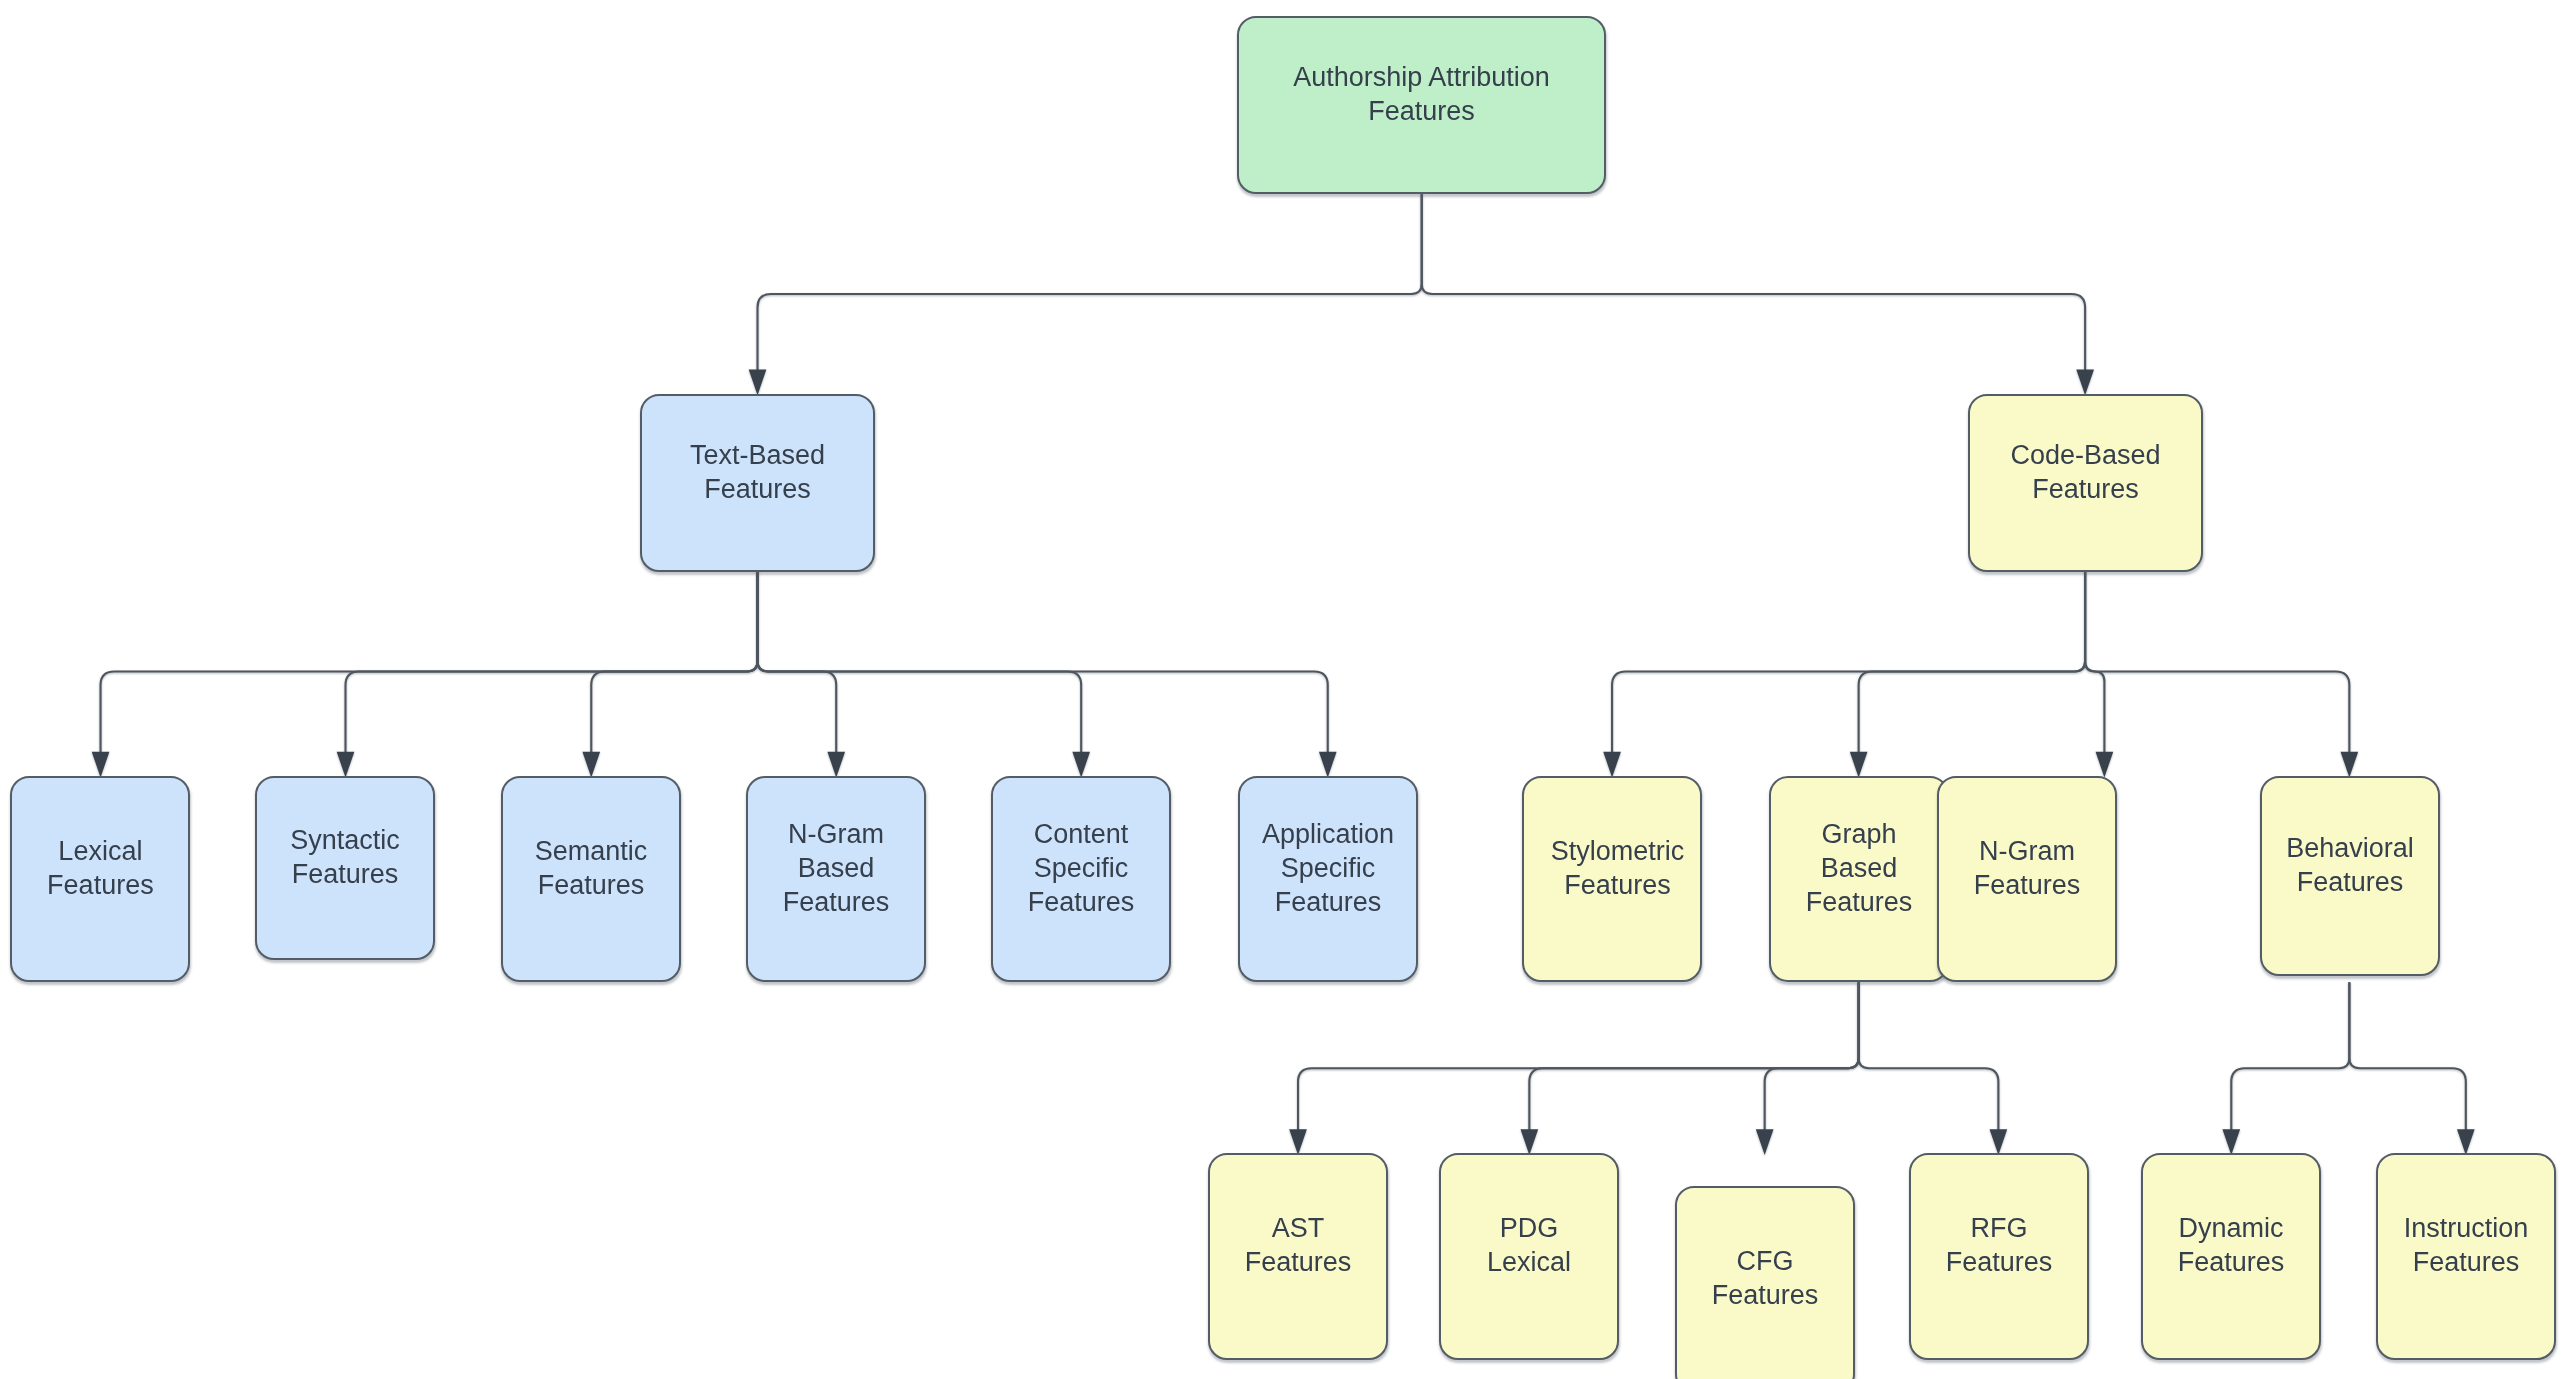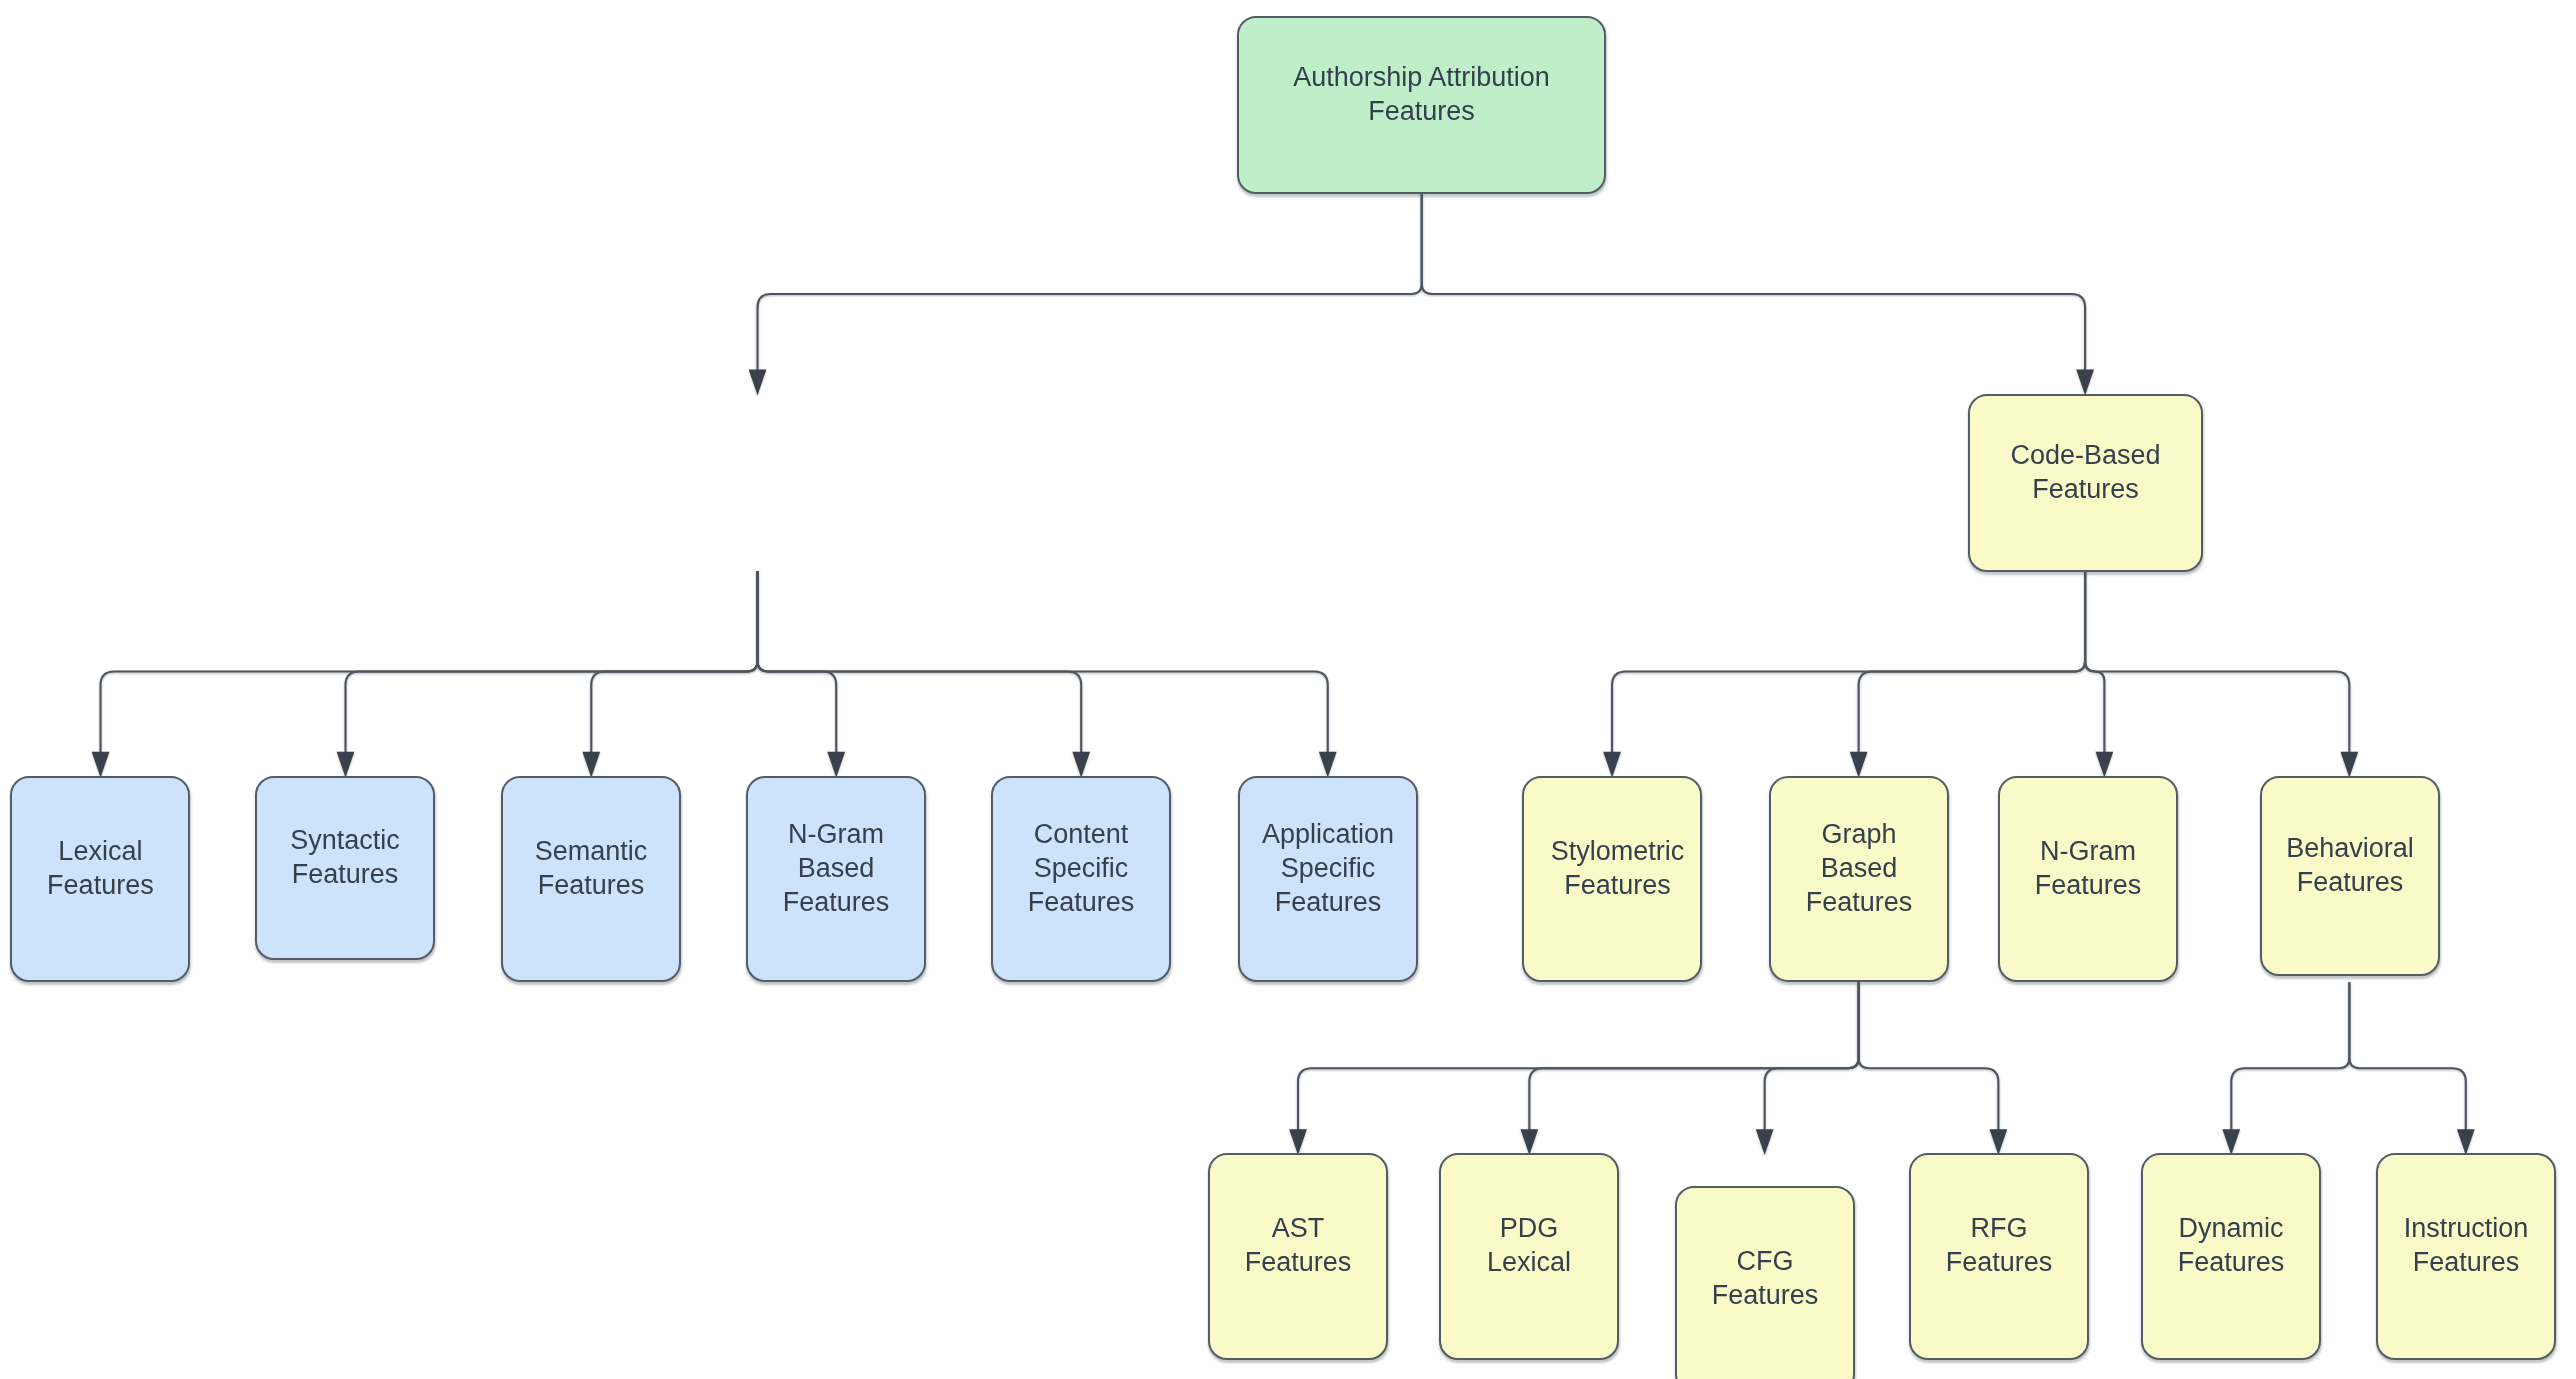--- a/index.html
+++ b/index.html
@@ -89,30 +89,31 @@
       <polygon points="2186,1406 2208,1406 2197,1438" class="arrow-head"></polygon>
       <path d="M 2314 1223 L 2314 1317 Q 2314 1330 2327 1330 L 2471 1330 Q 2488 1330 2488 1347 L 2488 1410" class="edge-path"></path>
       <polygon points="2477,1406 2499,1406 2488,1438" class="arrow-head"></polygon>
       <path d="M 2925 1223 L 2925 1317 Q 2925 1330 2912 1330 L 2795 1330 Q 2778 1330 2778 1347 L 2778 1410" class="edge-path"></path>
       <polygon points="2767,1406 2789,1406 2778,1438" class="arrow-head"></polygon>
       <path d="M 2925 1223 L 2925 1317 Q 2925 1330 2938 1330 L 3053 1330 Q 3070 1330 3070 1347 L 3070 1410" class="edge-path"></path>
       <polygon points="3059,1406 3081,1406 3070,1438" class="arrow-head"></polygon>
     </svg>
 
 <div class="node green" style="left: 1237px; top: 16px; width: 369px; height: 178px;">Authorship Attribution Features</div>
+    <div class="node blue" style="left: 640px; top: 394px; width: 235px; height: 178px;">Text-Based Features</div>
     <div class="node yellow" style="left: 1968px; top: 394px; width: 235px; height: 178px;">Code-Based Features</div>
     <div class="node blue" style="left: 10.4px; top: 776px; width: 180px; height: 206px;">Lexical Features</div>
     <div class="node blue" style="left: 255px; top: 776px; width: 180px; height: 184px;">Syntactic Features</div>
     <div class="node blue" style="left: 501px; top: 776px; width: 180px; height: 206px;">Semantic Features</div>
     <div class="node blue" style="left: 746px; top: 776px; width: 180px; height: 206px;">N-Gram Based Features</div>
     <div class="node blue" style="left: 991px; top: 776px; width: 180px; height: 206px;">Content Specific Features</div>
     <div class="node blue" style="left: 1238px; top: 776px; width: 180px; height: 206px;">Application Specific Features</div>
     <div class="node yellow" style="left: 1522px; top: 776px; width: 180px; height: 206px; padding-left: 24px;">Stylometric Features</div>
     <div class="node yellow" style="left: 1769px; top: 776px; width: 180px; height: 206px;">Graph Based Features</div>
-    <div class="node yellow" style="left: 1998px; top: 776px; width: 180px; height: 206px;">N-Gram Features</div>
+    <div class="node yellow" style="left: 1937px; top: 776px; width: 180px; height: 206px;">N-Gram Features</div>
     <div class="node yellow" style="left: 2260px; top: 776px; width: 180px; height: 200px;">Behavioral Features</div>
     <div class="node yellow" style="left: 1208px; top: 1153px; width: 180px; height: 207px;">AST Features</div>
     <div class="node yellow" style="left: 1439px; top: 1153px; width: 180px; height: 207px;">PDG Lexical</div>
     <div class="node yellow" style="left: 1675px; top: 1153px; width: 180px; height: 207px; margin-top: 33px;">CFG Features</div>
     <div class="node yellow" style="left: 1909px; top: 1153px; width: 180px; height: 207px;">RFG Features</div>
     <div class="node yellow" style="left: 2141px; top: 1153px; width: 180px; height: 207px;">Dynamic Features</div>
     <div class="node yellow" style="left: 2376px; top: 1153px; width: 180px; height: 207px;">Instruction Features</div>
   </div>
 
 

